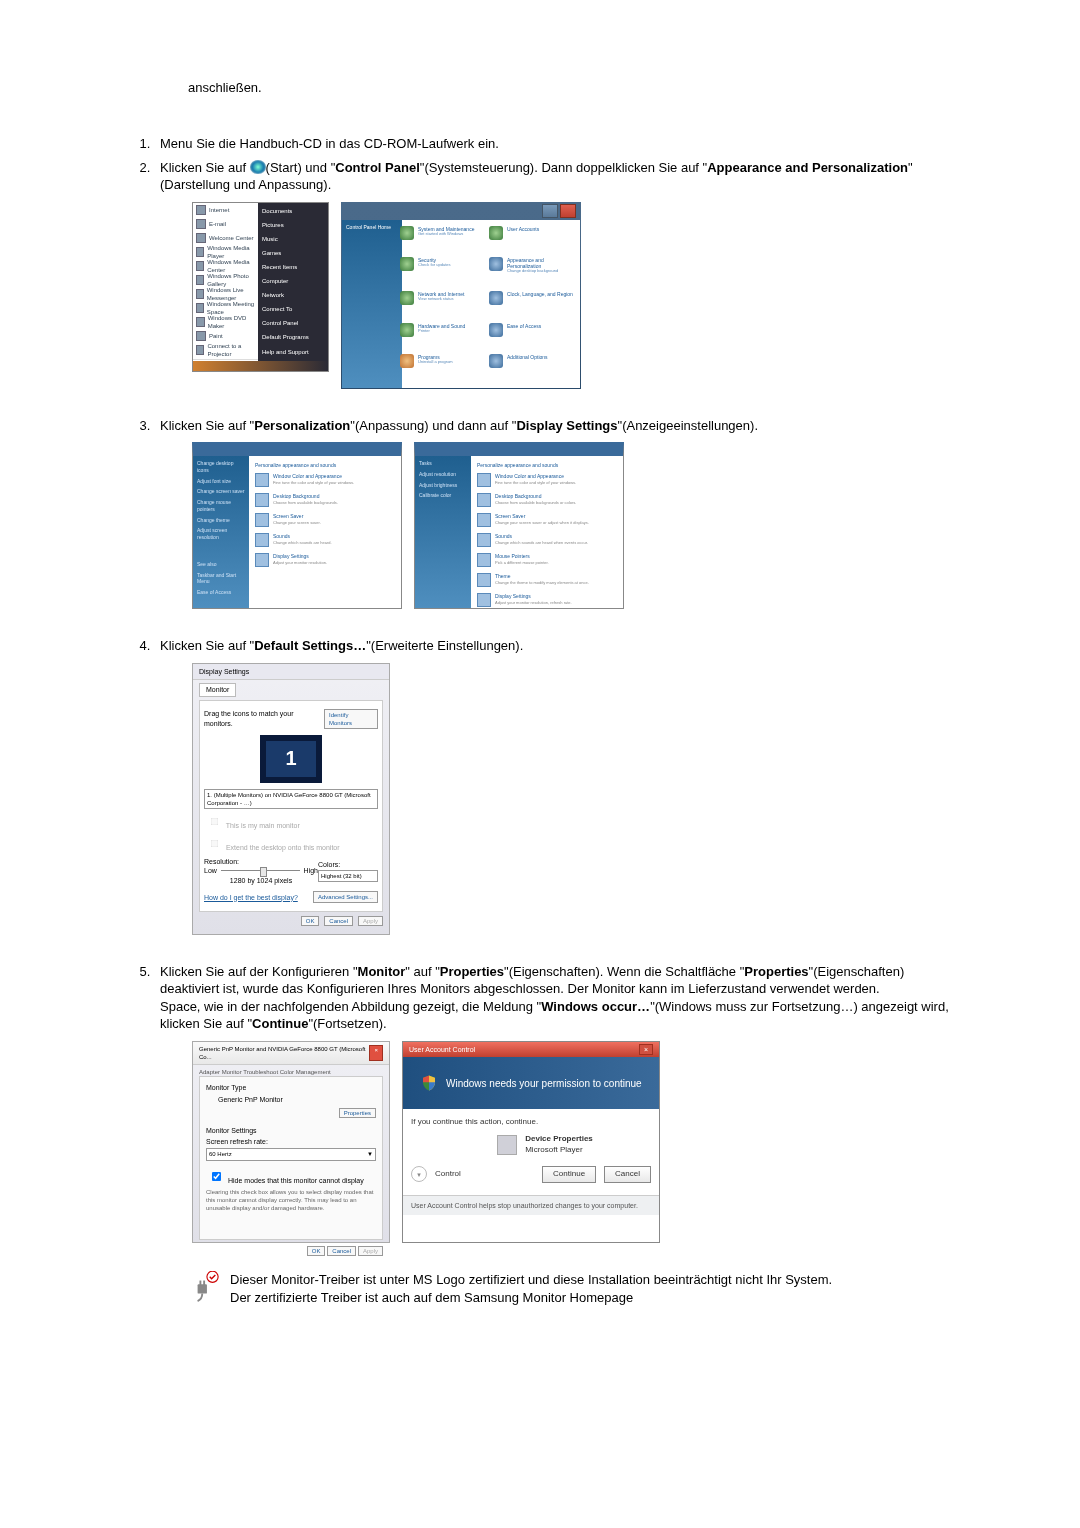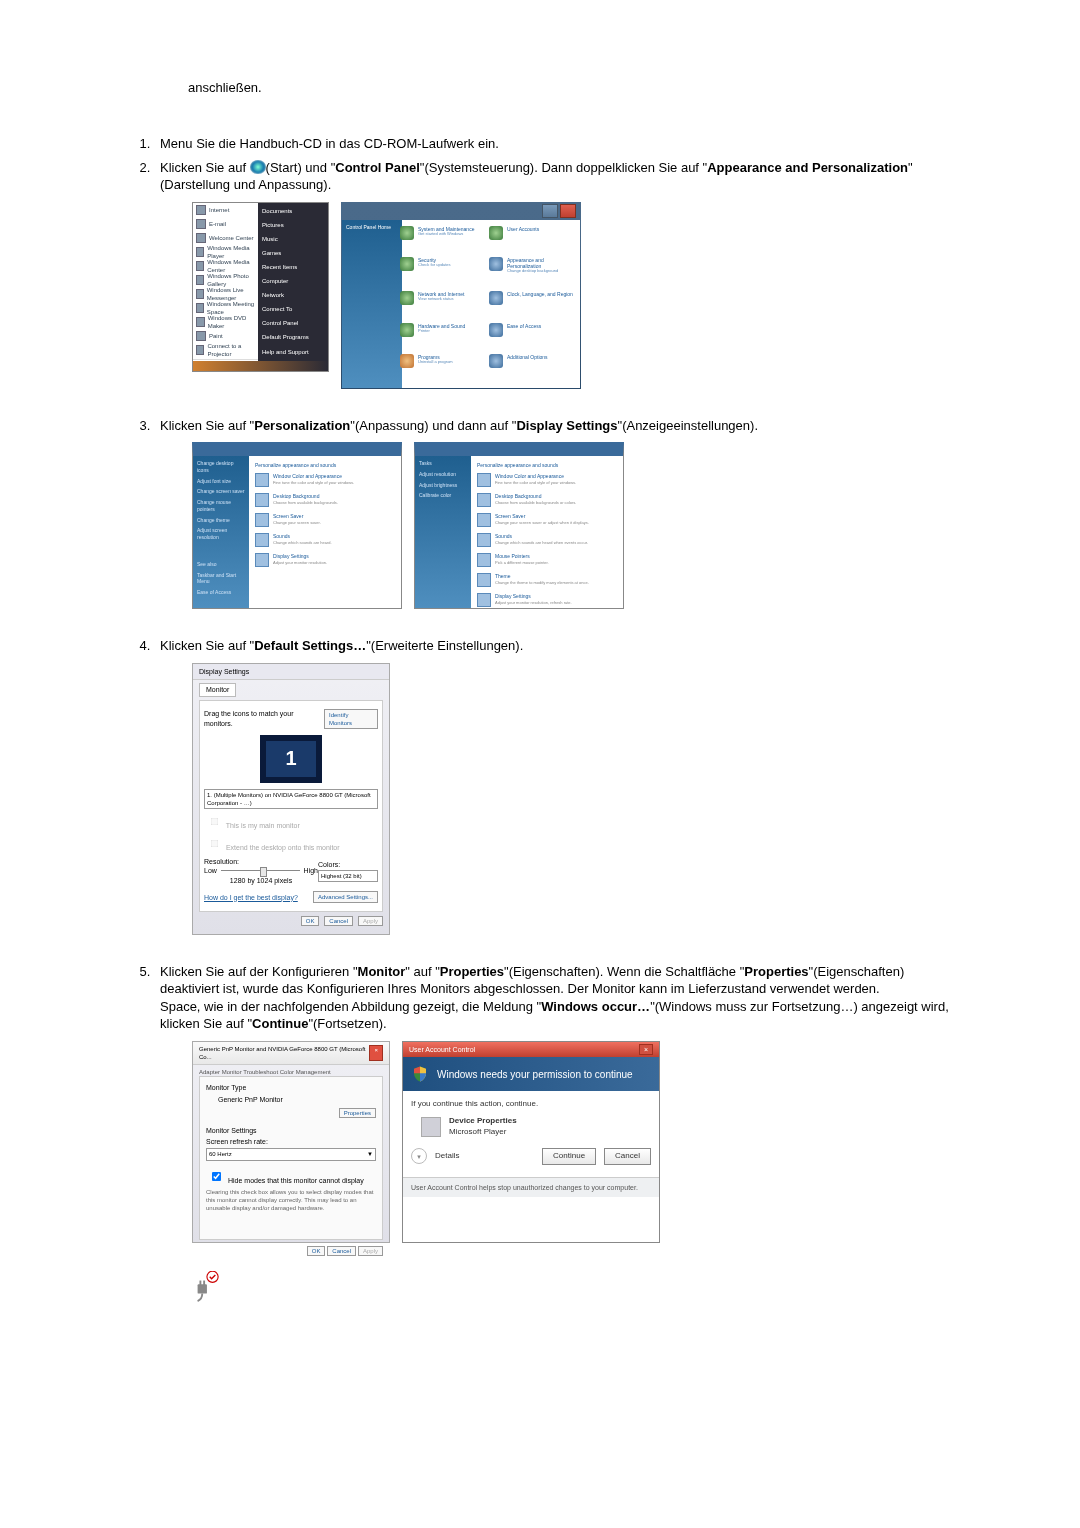--- a/index.html
+++ b/index.html
@@ -137,30 +137,30 @@
     padding: 2px 6px;
     display: flex;
     justify-content: space-between;
     align-items: center;
     font-size: 7px;
   }
   .uac-title .close { background: #d05040; border: 1px solid #a03020; padding: 0 4px; margin-left: auto; }
   .uac-head {
     background: linear-gradient(to right, #1f4f7f, #3a6a9a);
     color: #fff;
-    padding: 8px;
+    padding: 17px;
     display: flex;
     align-items: center;
     gap: 8px;
     font-size: 10px;
   }
   .uac-shield { width: 18px; height: 18px; position: relative; }
   .uac-shield svg { width: 100%; height: 100%; }
   .uac-body { padding: 8px; color: #333; }
-  .uac-prog { display: flex; gap: 8px; margin: 6px 0 10px 10px; align-items: center; }
+  .uac-prog { display: flex; gap: 8px; margin: 6px 0 10px 28px; align-items: center; justify-content: center; }
   .uac-prog .ico { width: 18px; height: 18px; background: #d0d0d8; border: 1px solid #aaa; }
   .uac-row { display: flex; align-items: center; gap: 8px; margin: 4px 0; }
   .uac-row .chev { width: 14px; height: 14px; border: 1px solid #bbb; border-radius: 50%; display: flex; align-items: center; justify-content: center; color: #888; font-size: 7px; }
   .uac-btn { border: 1px solid #888; background: linear-gradient(to bottom, #fff, #e8e8e8); padding: 2px 10px; font-size: 8px; }
   .uac-foot { background: #eef0f2; padding: 5px 8px; font-size: 7px; color: #555; border-top: 1px solid #ccc; }
   .note-row { display: flex; gap: 10px; margin: 16px 0 0 32px; align-items: flex-start; }
   .note-icon { width: 28px; height: 34px; position: relative; flex-shrink: 0; }
   .note-icon svg { width: 100%; height: 100%; }
   .cp-maximize { position:absolute; top:-16px; right:22px; width:14px; height:12px; background:linear-gradient(#7a9aba,#5a7a9a); border:1px solid #456; }
   .cp-close-x { position:absolute; top:-16px; right:4px; width:14px; height:12px; background:linear-gradient(#e06050,#c04030); border:1px solid #803020; }
@@ -474,36 +474,40 @@
           <div>If you continue this action, continue.</div>
           <div class="uac-prog">
             <div class="ico"></div>
             <div>
               <div style="font-weight:bold;">Device Properties</div>
               <div>Microsoft Player</div>
             </div>
           </div>
           <div class="uac-row">
             <div class="chev">▾</div>
-            <span>Details</span>
+            <span>Control</span>
             <span style="flex:1;"></span>
             <span class="uac-btn">Continue</span>
             <span class="uac-btn">Cancel</span>
           </div>
         </div>
         <div class="uac-foot">User Account Control helps stop unauthorized changes to your computer.</div>
       </div>
     </div>
 
     <div class="note-row">
       <div class="note-icon">
         <svg viewBox="0 0 30 36">
           <circle cx="22" cy="6" r="6" fill="#fff" stroke="#c00" stroke-width="1.2"></circle>
           <path d="M19 6 L21 8 L25 4" stroke="#c00" stroke-width="1.5" fill="none"></path>
           <rect x="6" y="14" width="10" height="10" fill="#888" rx="1"></rect>
           <rect x="8" y="10" width="2" height="5" fill="#888"></rect>
           <rect x="12" y="10" width="2" height="5" fill="#888"></rect>
           <path d="M11 24 Q11 30 6 32" stroke="#888" stroke-width="2" fill="none"></path>
         </svg>
       </div>
+      <div>
+        <div>Dieser Monitor-Treiber ist unter MS Logo zertifiziert und diese Installation beeinträchtigt nicht Ihr System.</div>
+        <div>Der zertifizierte Treiber ist auch auf dem Samsung Monitor Homepage</div>
+      </div>
     </div>
   </li>
 </ol>
 
 </body></html>

